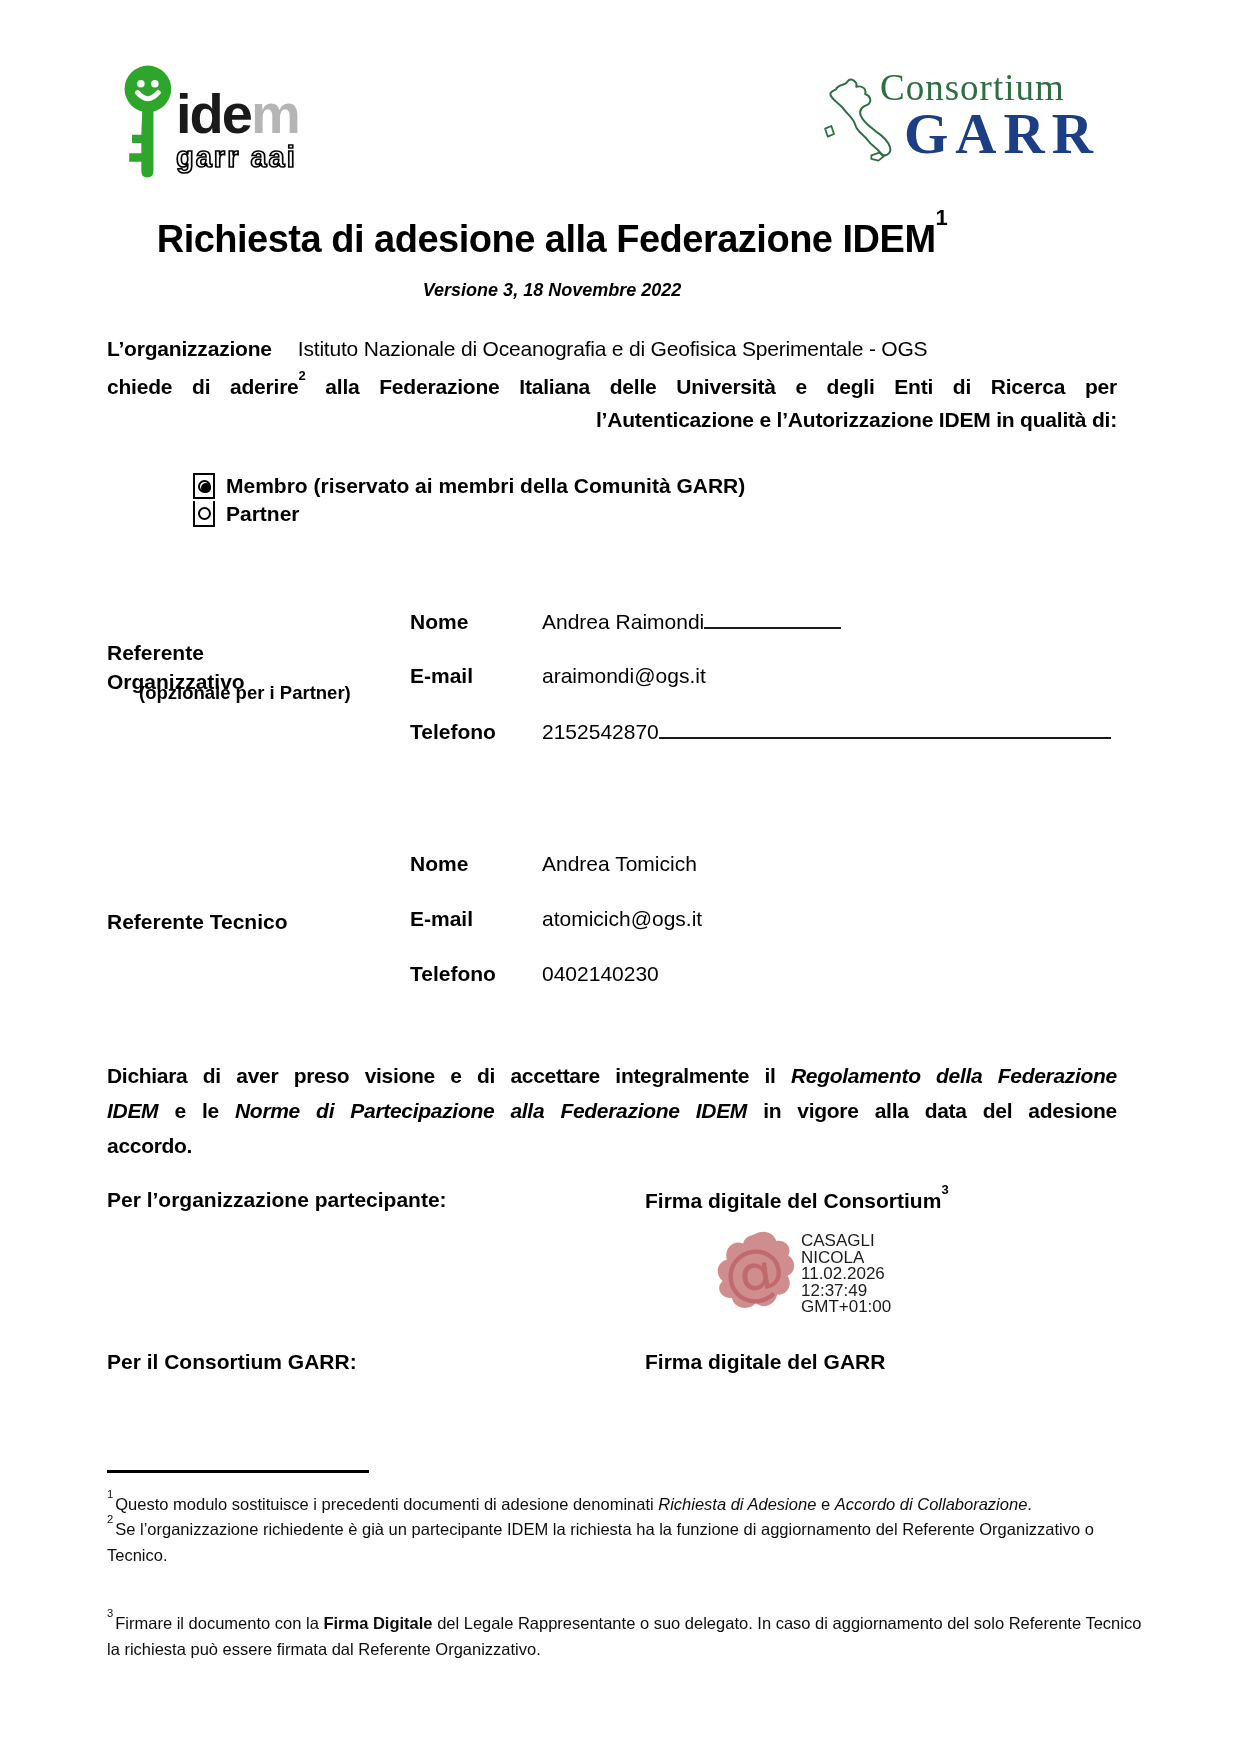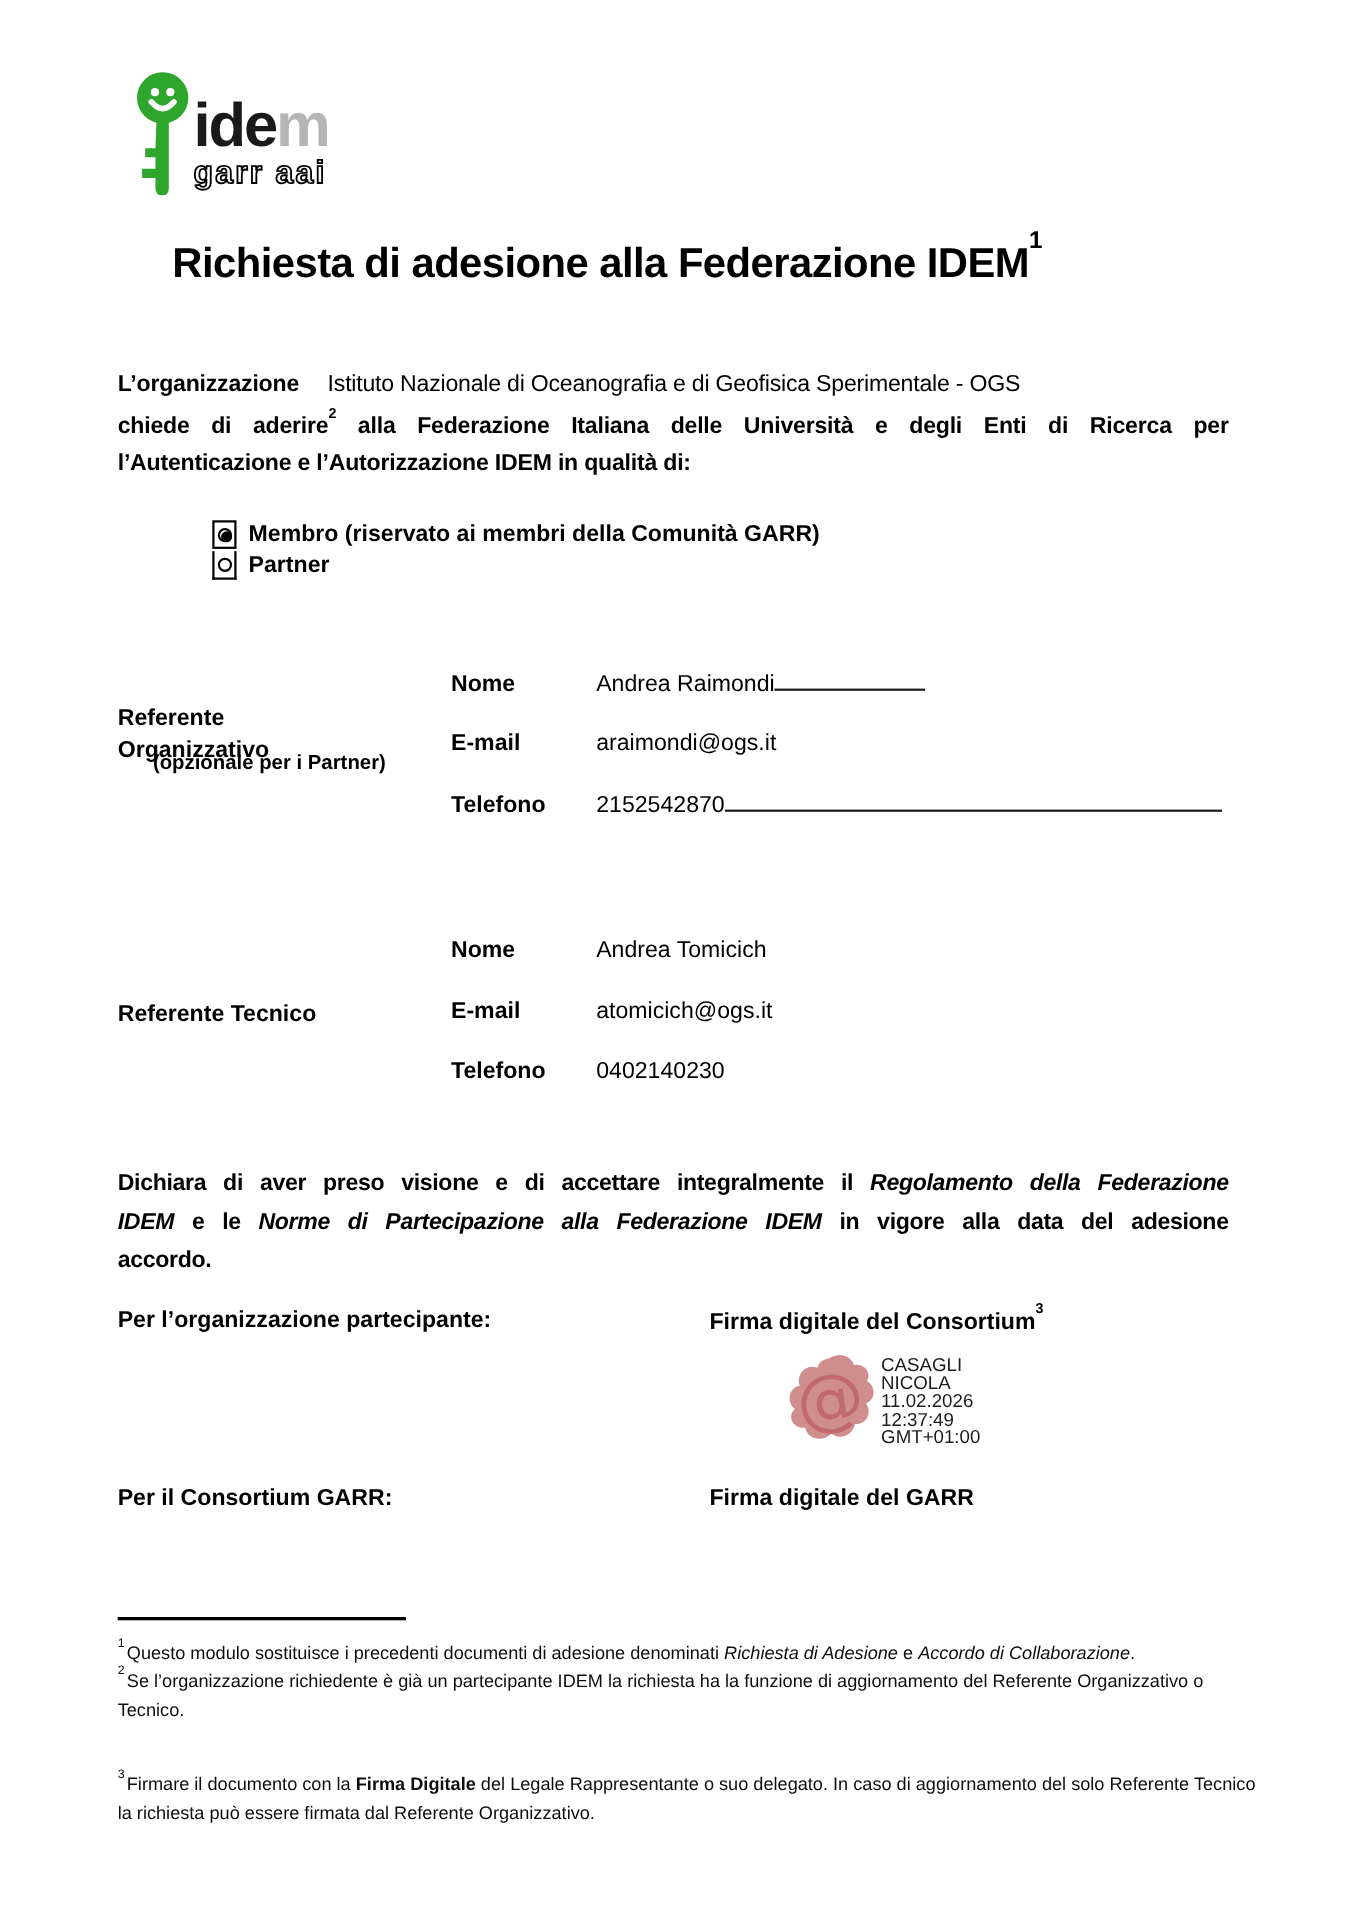--- a/index.html
+++ b/index.html
@@ -26,21 +26,21 @@
   .garr-bottom { font-size:57px; line-height:52px; font-weight:700; letter-spacing:7px; margin-left:24px; }
   
   .title-block { position:absolute; left:107px; top:208px; width:890px; text-align:center; }
   .doc-title { font-size:38px; font-weight:700; letter-spacing:-0.5px; line-height:46px; }
   .doc-title sup { font-size:22px; position:relative; top:-13px; }
   .doc-version { font-size:18px; font-weight:700; font-style:italic; margin-top:18px; }
   
   .intro { position:absolute; left:107px; top:332px; width:1010px; font-size:21px; letter-spacing:-0.2px; line-height:33px; }
   .intro .jline { text-align:justify; text-align-last:justify; }
   .org-label { font-weight:700; margin-right:26px; }
-  .bold { font-weight:700; }
+  .bold { font-weight:700;text-align:right; }
   sup.small { font-size:0.62em; position:relative; top:-0.45em; }
   
   .radio-group { position:absolute; left:193px; top:472px; }
   .radio-row { display:flex; align-items:center; height:28px; }
   .radio-box {
     width:22px; height:26px; border:2.5px solid #000; display:flex; align-items:center; justify-content:center;
     flex:none;
   }
   .radio-row + .radio-row .radio-box { border-top:none; }
   .radio-dot { width:13px; height:13px; border:2.5px solid #000; border-radius:50%; position:relative; }
@@ -84,23 +84,35 @@
       <circle cx="39.5" cy="20.5" r="4" fill="#ffffff"></circle>
       <path d="M21,30 Q32,43 43,30" stroke="#ffffff" stroke-width="5.5" fill="none" stroke-linecap="round"></path>
       <path d="M26,48 L38,48 L38,114 Q38,121 31.5,121 Q25,121 25,114 L25,104 L12,104 L12,95 L25,95 L25,84 L15,84 L15,75 L25,75 Z" fill="#2ea62b"></path>
     </svg>
     <div class="idem-words">
       <div class="idem-word"><span>ide</span><span class="m-light">m</span></div>
       <div class="idem-sub">garr aai</div>
     </div>
   </div>
 
+  <div class="garr-logo">
+    <svg class="garr-italy" width="80" height="96" viewBox="0 0 90 105">
+      <path d="M20,16 C23,9 31,12 33,7 C37,2 45,7 43,13 C49,11 55,15 53,21 C59,23 61,29 56,33 C50,35 46,39 48,45 C51,53 59,58 65,63 C71,67 79,73 81,81 C83,89 74,93 70,87 C66,81 60,79 56,73 C52,67 44,64 42,56 C40,48 33,44 29,38 C25,32 19,30 15,24 C12,19 16,18 20,16 Z" fill="none" stroke="#2d6e42" stroke-width="2.2" stroke-linejoin="round"></path>
+      <path d="M60,90 l9,-3 5,4 -6,5 -8,-2 z" fill="none" stroke="#2d6e42" stroke-width="2" stroke-linejoin="round"></path>
+      <path d="M8,60 l7,-3 3,9 -7,3 z" fill="none" stroke="#2d6e42" stroke-width="2" stroke-linejoin="round"></path>
+    </svg>
+    <div class="garr-words">
+      <div class="garr-top" style="color:#2d6e42;">Consortium</div>
+      <div class="garr-bottom" style="color:#1b3e85;">GARR</div>
+    </div>
+  </div>
 
   <div class="title-block">
     <div class="doc-title"><span>Richiesta di adesione alla Federazione IDEM</span><sup>1</sup></div>
+    <div class="doc-version">Versione 3, 18 Novembre 2022</div>
   </div>
 
   <div class="intro">
     <div>
       <span class="org-label">L’organizzazione</span><span>Istituto Nazionale di Oceanografia e di Geofisica Sperimentale - OGS</span>
     </div>
     <div class="jline bold">
       <span>chiede di aderire</span><sup class="small">2</sup>
       <span>alla Federazione Italiana delle Università e degli Enti di Ricerca per</span>
     </div>

